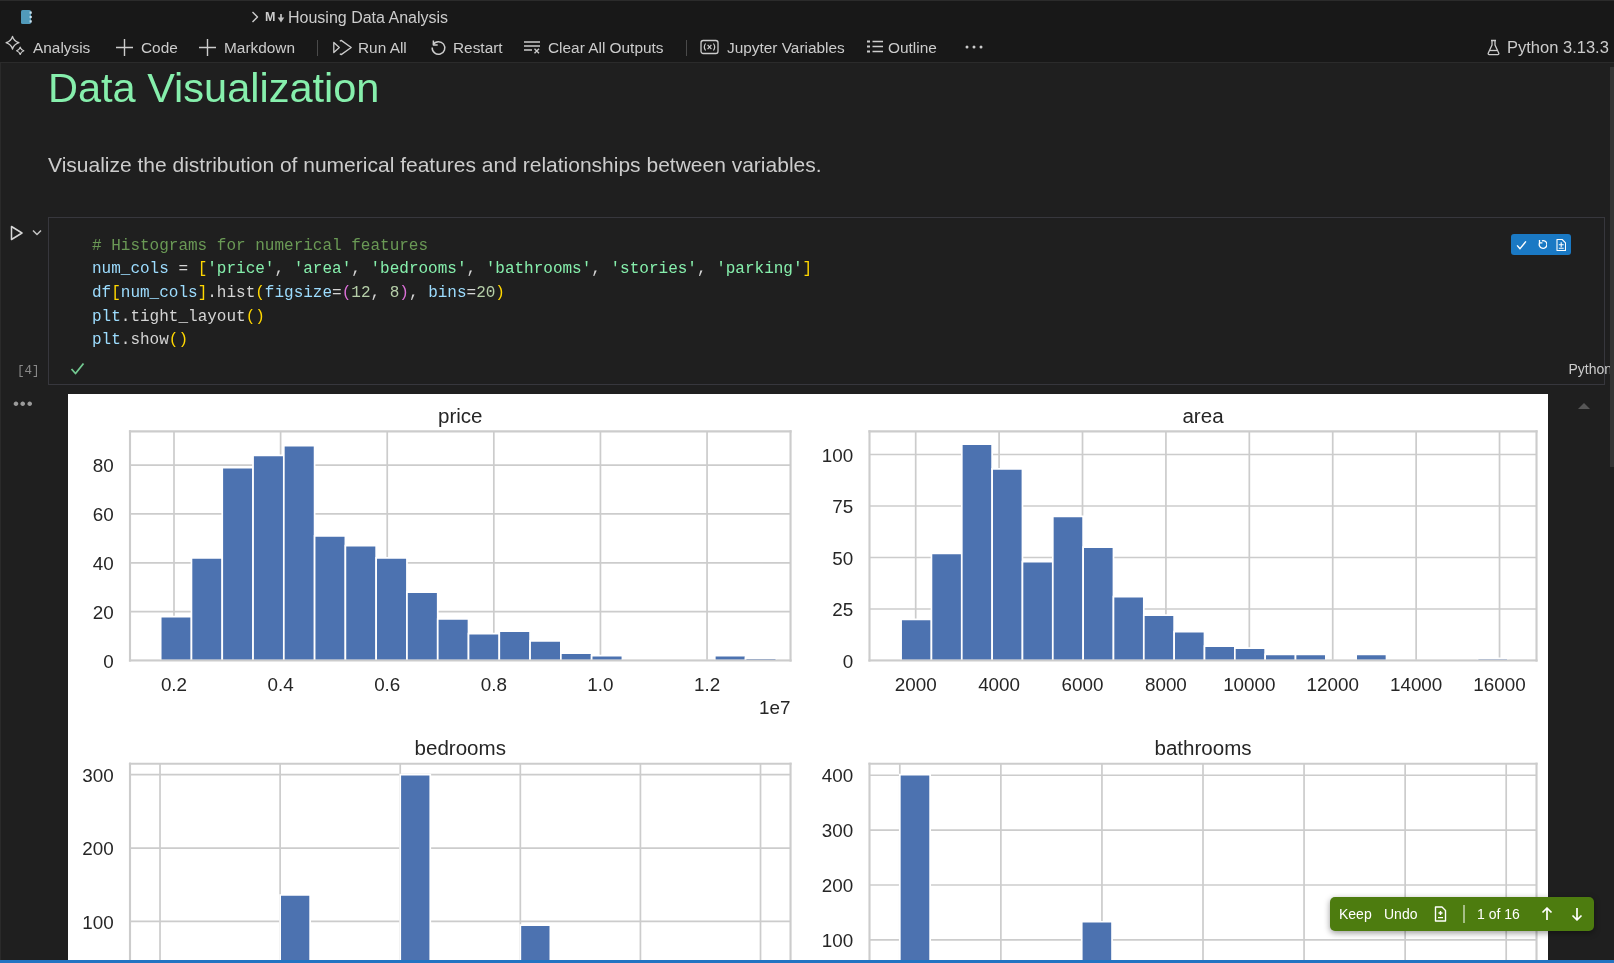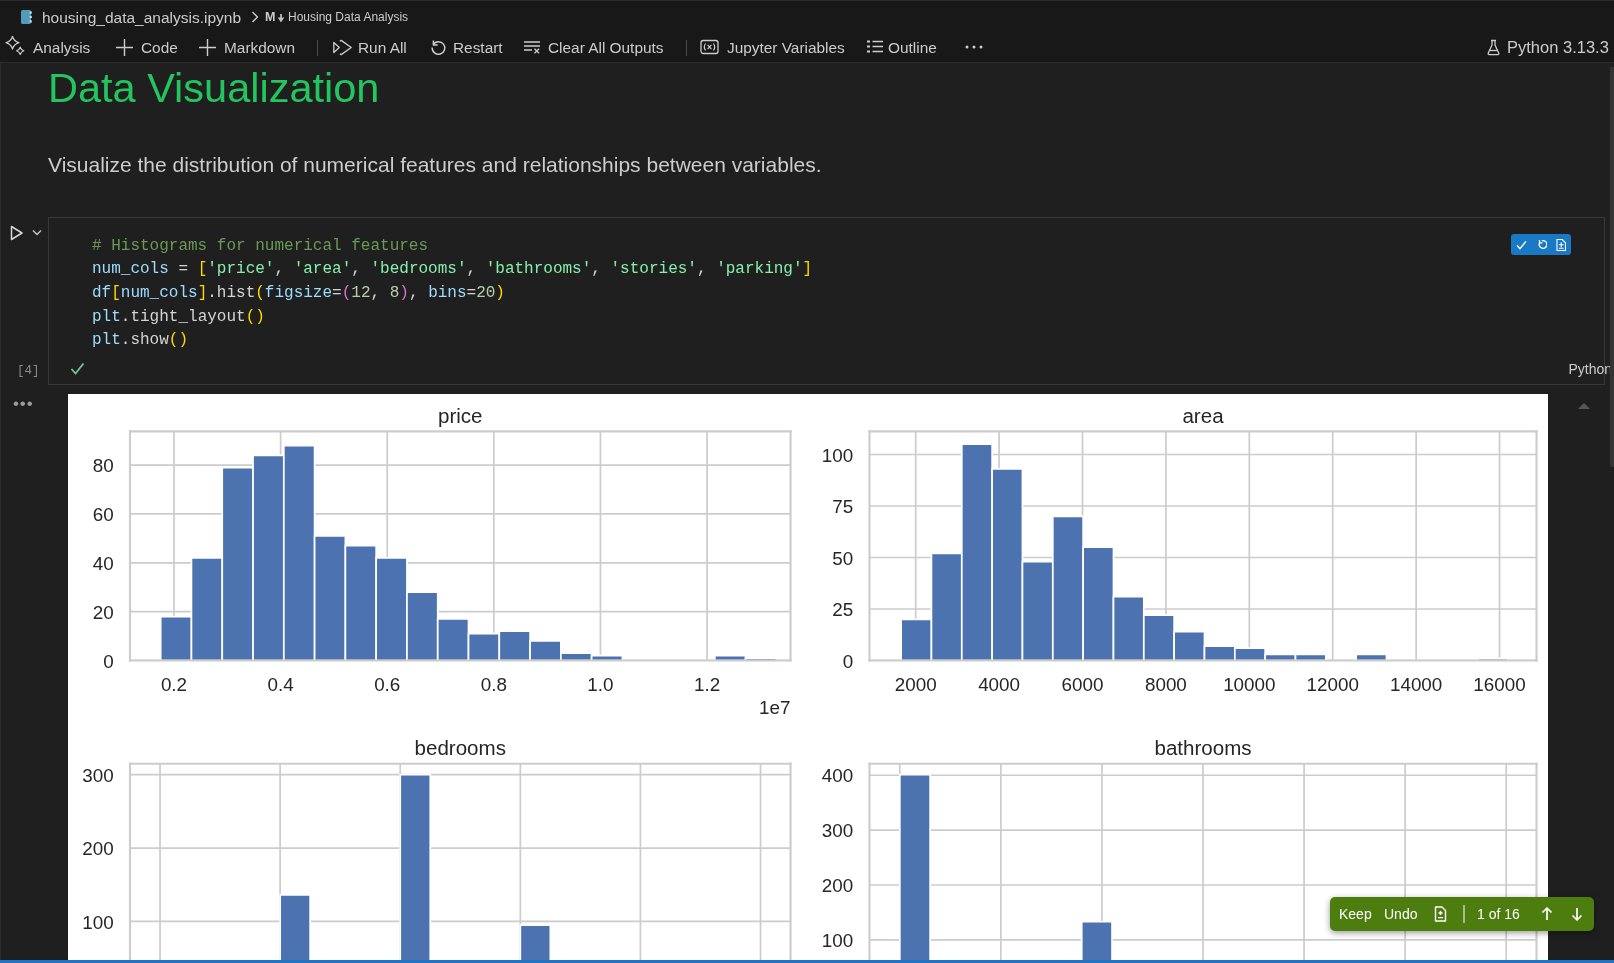--- a/index.html
+++ b/index.html
@@ -1,28 +1,28 @@
 <!DOCTYPE html>
 <html><head>
 <meta charset="utf-8">
 <style>
 * { margin:0; padding:0; box-sizing:border-box; }
 html,body { width:1614px; height:963px; overflow:hidden; background:#1f1f1f;
   font-family:"Liberation Sans", sans-serif; }
 #app { position:relative; width:1614px; height:963px; }
 
 #breadcrumb { position:absolute; left:0; top:0; width:1614px; height:32px; background:#181818; }
-#breadcrumb .bc { position:absolute; top:0; height:32px; line-height:33px; color:#cccccc; font-size:12px; white-space:pre; }
+#breadcrumb .bc { position:absolute; top:0; height:32px; line-height:33px; color:#cccccc; font-size:16px; white-space:pre; }
 #toolbar { position:absolute; left:0; top:32px; width:1614px; height:31px; background:#181818;
   border-bottom:1px solid #2b2b2b; }
 .titem { position:absolute; top:0; height:30px; line-height:31px; color:#cccccc; font-size:15.4px; white-space:pre; }
 .ticon { position:absolute; top:0; height:30px; display:flex; align-items:center; color:#cccccc; }
 .tsep { position:absolute; top:8px; width:1px; height:16px; background:#4a4a4a; }
 
-#md-h1 { position:absolute; left:48px; top:65px; color:#22c55e; font-size:41.5px; line-height:46px; }
+#md-h1 { position:absolute; left:48px; top:65px; color:#86efac; font-size:41.5px; line-height:46px; }
 #md-p  { position:absolute; left:48px; top:151px; color:#cccccc; font-size:21px; line-height:27px; }
 
 #cell { position:absolute; left:48px; top:217px; width:1557px; height:168px;
   background:#1f1f1f; border:1px solid #37373d; }
 #code { position:absolute; left:92px; top:234.5px; font-family:"Liberation Mono", monospace;
   font-size:16px; line-height:23.7px; white-space:pre; color:#d4d4d4; }
 .c-com { color:#6a9955; } .c-var { color:#9cdcfe;margin-top:36px; } .c-str { color:#86efac; }
 .c-num { color:#b5cea8; } .c-b1 { color:#ffd700; } .c-b2 { color:#da70d6; }
 #runbtn { position:absolute; left:9px; top:225px; }
 #execline { position:absolute; left:17px; top:364px; color:#8a8a8a; font-size:12.5px; font-family:"Liberation Mono", monospace; }
@@ -49,21 +49,20 @@
 <div id="app">
 
   <div style="position:absolute;left:0;top:0;width:1614px;height:1px;background:#2b2b2b"></div>
   <div id="breadcrumb" style="top:1px">
     <svg style="position:absolute;left:21px;top:9px" width="12" height="14" viewBox="0 0 12 14">
       <rect x="0" y="0" width="10" height="14" rx="1.6" fill="#519aba"></rect>
       <rect x="8.6" y="1.5" width="2.2" height="2.2" fill="#c8e0ee"></rect>
       <rect x="8.6" y="5.9" width="2.2" height="2.2" fill="#c8e0ee"></rect>
       <rect x="8.6" y="10.3" width="2.2" height="2.2" fill="#c8e0ee"></rect>
     </svg>
-    <span class="bc" style="left:42px;font-size:15.5px">housing_data_analysis.ipynb</span>
     <svg style="position:absolute;left:250px;top:10px" width="10" height="12" viewBox="0 0 10 12">
         <path d="M2.5 1 L7.5 6 L2.5 11" stroke="#cccccc" stroke-width="1.4" fill="none"></path>
       </svg>
     <span class="bc" style="left:265px;font-size:12.5px;font-weight:bold">M</span>
     <svg style="position:absolute;left:277px;top:13px" width="8" height="9" viewBox="0 0 8 9">
         <path d="M4 0 V4" stroke="#c0c0c0" stroke-width="1.7" fill="none"></path>
         <path d="M0.7 3.6 H7.3 L4 8.4 Z" fill="#c0c0c0"></path>
       </svg>
     <span class="bc" style="left:288px">Housing Data Analysis</span>
   </div>

